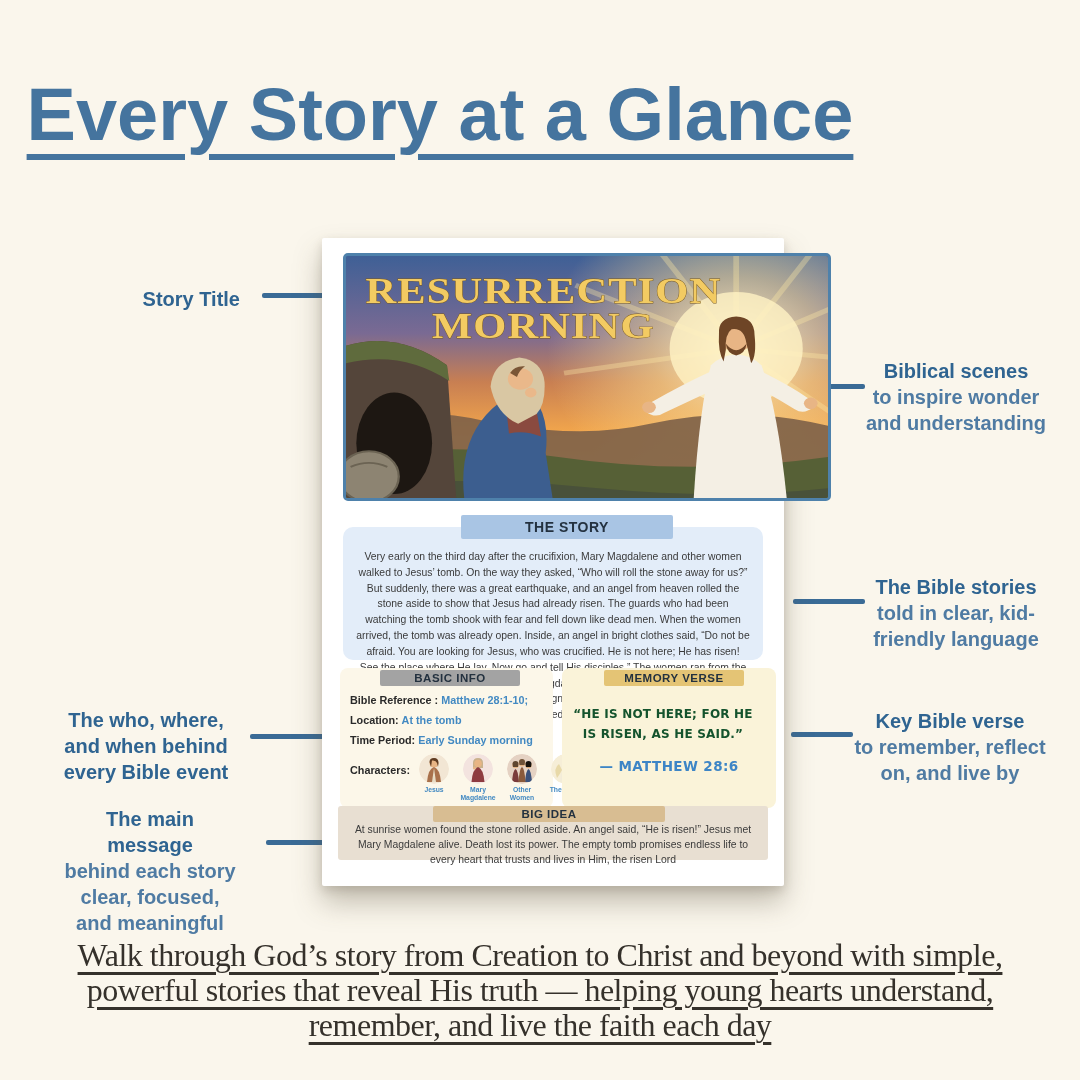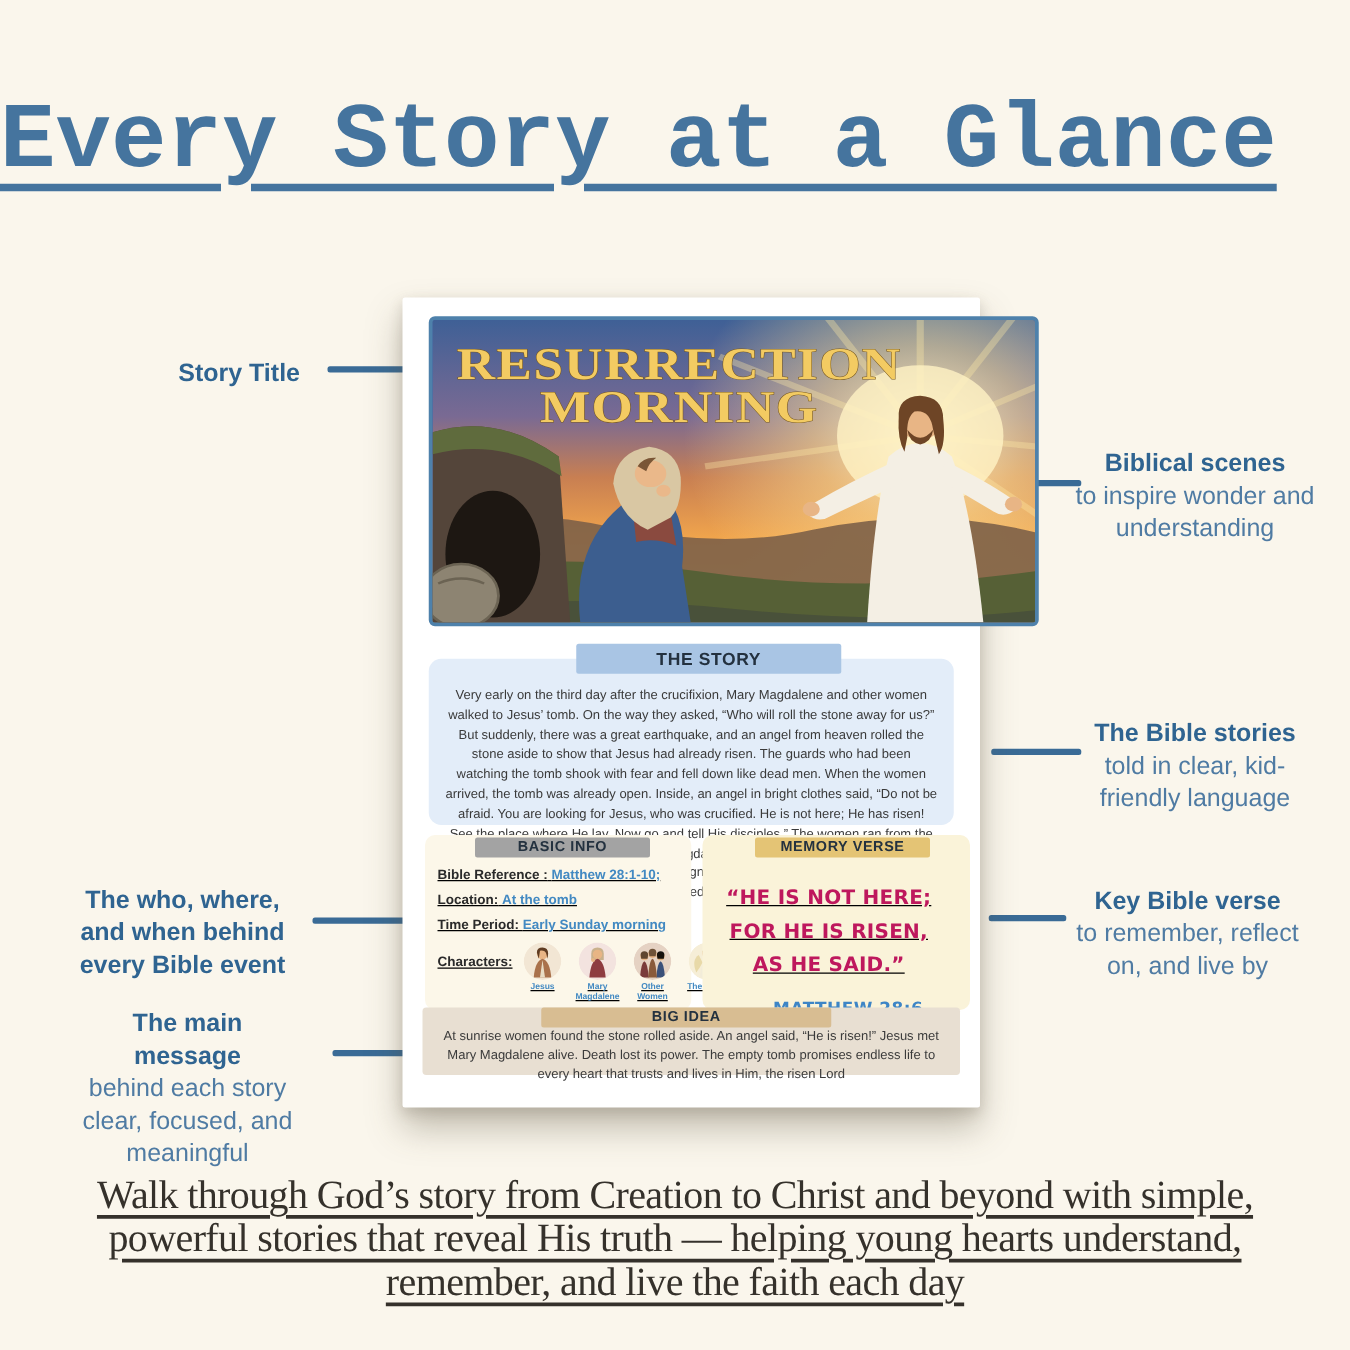--- a/index.html
+++ b/index.html
@@ -3,28 +3,28 @@
 <meta charset="utf-8">
 <style>
   html,body{margin:0;padding:0;}
   .canvas{
     position:relative;width:1080px;height:1080px;overflow:hidden;
     background:#faf6ec;font-family:"Liberation Sans",sans-serif;
   }
   
   .page-title{
     position:absolute;top:72px;left:0;width:880px;margin:0;
-    text-align:center;font-family:Liberation Mono, monospace;font-weight:bold;
+    text-align:center;font-family:Liberation Sans, sans-serif;font-weight:bold;
     font-size:74px;color:#45749e;white-space:nowrap;
     text-decoration:underline;text-decoration-thickness:6px;text-underline-offset:14px;
   }
   
   .ann{position:absolute;line-height:1.3;font-size:20px;}
   .ann .ann-bold{font-weight:bold;color:#2f6491;display:block;}
-  .ann .ann-rest{font-weight:normal;color:#4f7ba3;display:block;}
+  .ann .ann-rest{font-weight:bold;color:#4f7ba3;display:block;}
   .ann-story-title{left:80px;top:286px;width:160px;text-align:right;}
   .ann-who-where{left:52px;top:707px;width:188px;text-align:center;}
   .ann-main-message{left:62px;top:806px;width:176px;text-align:center;}
   .ann-biblical-scenes{left:856px;top:358px;width:200px;text-align:center;}
   .ann-bible-stories{left:856px;top:574px;width:200px;text-align:center;}
   .ann-key-verse{left:850px;top:708px;width:200px;text-align:center;}
   .connector{position:absolute;height:5px;background:#3a6b96;border-radius:2px;}
   .line-story-title{left:262px;top:293px;width:66px;}
   .line-who-where{left:250px;top:734px;width:78px;}
   .line-main-message{left:266px;top:840px;width:62px;}
@@ -53,36 +53,36 @@
   .chip-bigidea{left:111px;top:568px;width:232px;padding:2px 0;font-size:11.5px;background:#d8bd92;}
   .story-box{
     position:absolute;left:21px;top:289px;width:420px;height:133px;
     background:#e3edf9;border-radius:10px;z-index:2;
   }
   .story-box p{
     margin:0;padding:22px 13px 0 13px;font-size:10.4px;line-height:1.52;
     color:#3a3a3a;text-align:center;
   }
   .info-box{
-    position:absolute;top:430px;height:140px;border-radius:8px;box-sizing:border-box;z-index:2;text-decoration:underline;
+    position:absolute;top:430px;height:140px;border-radius:8px;box-sizing:border-box;z-index:2;
   }
   .basic-box{left:18px;width:213px;background:#fcf7e9;padding:26px 8px 0 10px;}
   .verse-box{left:240px;width:214px;background:#faf3d9;padding:26px 8px 0 8px;text-align:center;}
   .info-row{margin:0 0 8px 0;font-size:10.8px;color:#2a2a2a;}
   .info-label{font-weight:bold;color:#2a2a2a;}
   .info-value{font-weight:bold;color:#4289c2;}
   .char-row{display:flex;align-items:flex-start;font-size:10.8px;}
   .char-row .info-label{margin-top:10px;}
   .char-list{display:flex;flex:1;justify-content:space-around;margin-left:2px;}
   .char{display:flex;flex-direction:column;align-items:center;width:44px;}
   .char svg{width:30px;height:30px;border-radius:50%;}
   .char-name{font-size:6.8px;font-weight:bold;color:#4289c2;text-align:center;line-height:1.25;margin-top:2px;}
   .verse-text{
     margin:10px 14px 0 2px;font-family:"DejaVu Sans",sans-serif;font-weight:800;
-    font-size:16px;line-height:1.7;color:#be185d;letter-spacing:.2px;
+    font-size:12px;line-height:1.7;color:#14532d;letter-spacing:.2px;
   }
   .verse-ref{
     margin-top:13px;font-family:"DejaVu Sans",sans-serif;font-weight:800;
     font-size:13.5px;color:#3d85c6;letter-spacing:.4px;
   }
   .bigidea-box{
     position:absolute;left:16px;top:568px;width:430px;height:54px;
     background:#e8dfd2;border-radius:3px;z-index:2;box-sizing:border-box;
   }
   .bigidea-box p{

